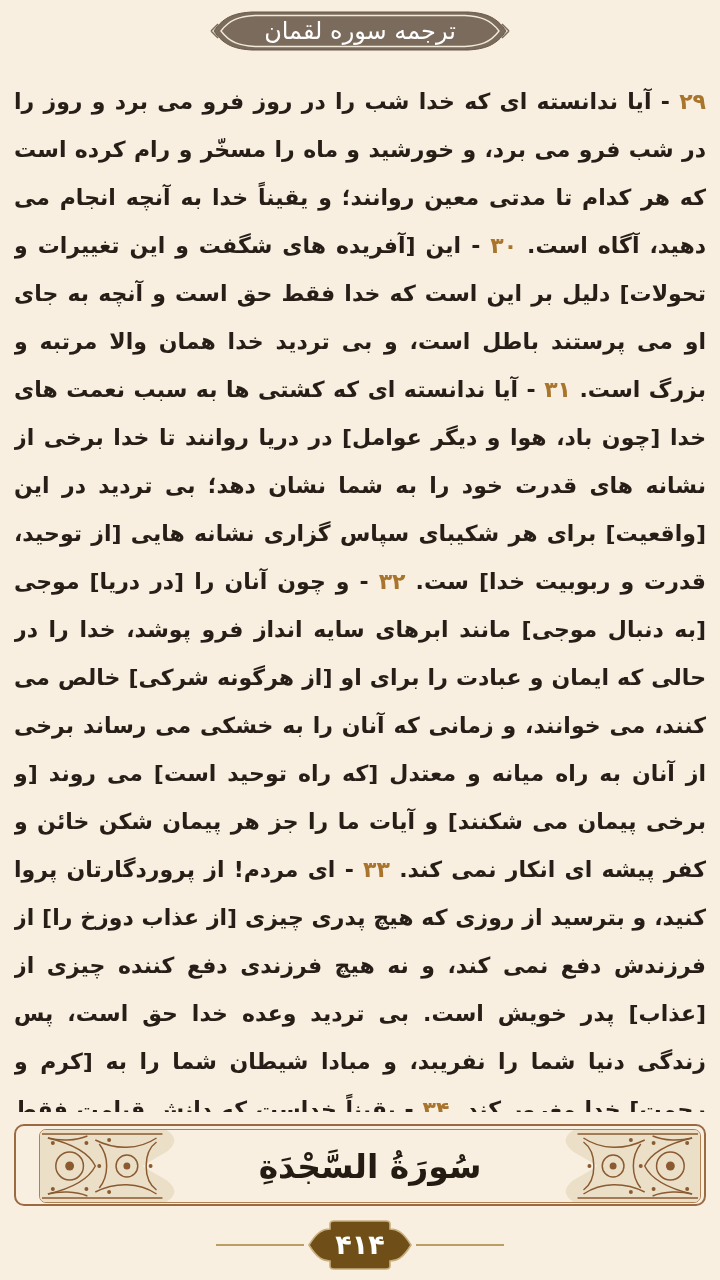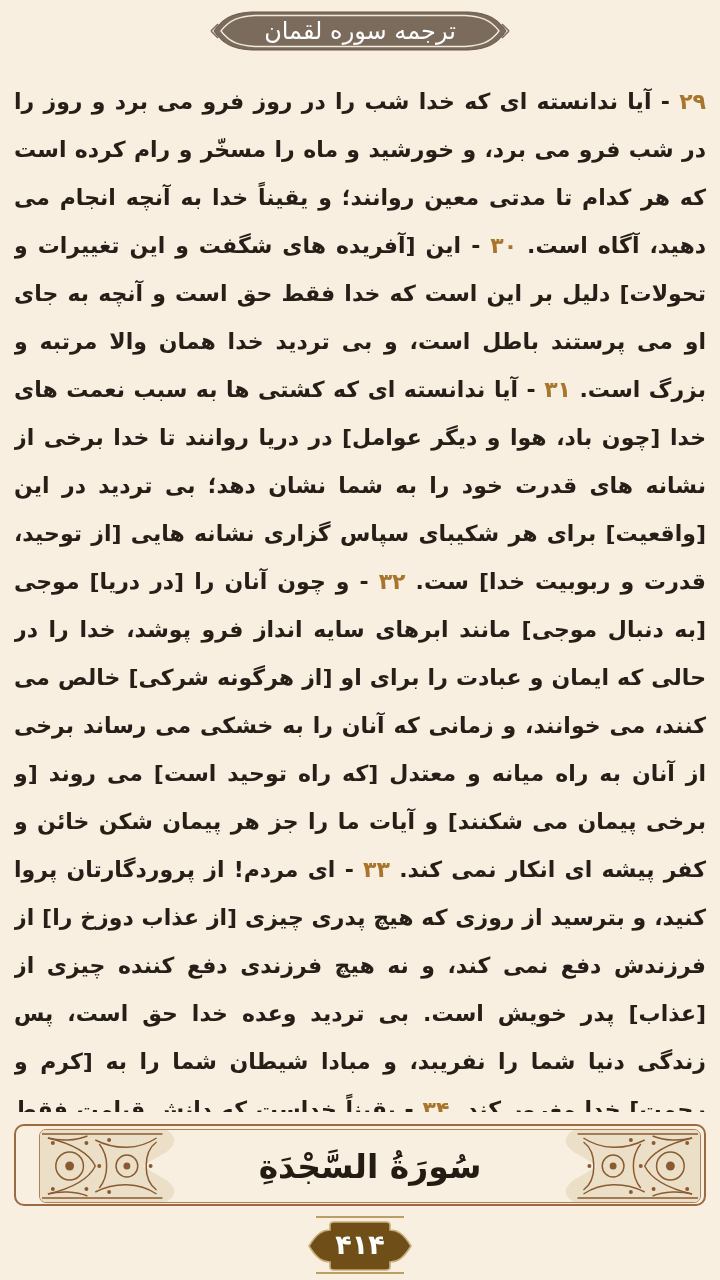--- a/index.html
+++ b/index.html
@@ -47,21 +47,21 @@
   .orn{position:absolute;top:0;bottom:0;width:158px;height:100%;}
   .orn.left{left:0;}
   .orn.right{right:0;transform:scaleX(-1);}
   .surah-title{
     position:absolute;inset:0;display:flex;align-items:center;justify-content:center;
     font-size:33px;font-weight:bold;color:#241c12;
   }
   
   .pagenum-row{
     position:absolute;top:1216px;left:0;right:0;height:58px;
-    display:flex;align-items:center;justify-content:center;flex-direction:column;
+    display:flex;align-items:center;justify-content:center;
   }
   .rule{width:88px;height:2px;background:#bb9d66;}
   .page-badge{position:relative;width:108px;height:56px;margin:0 2px;}
   .page-badge svg{position:absolute;inset:0;}
   .page-number{
     position:absolute;inset:0;display:flex;align-items:center;justify-content:center;
     color:#ffffff;font-size:27px;font-weight:bold;padding-bottom:2px;
   }
 </style>
 </head>

